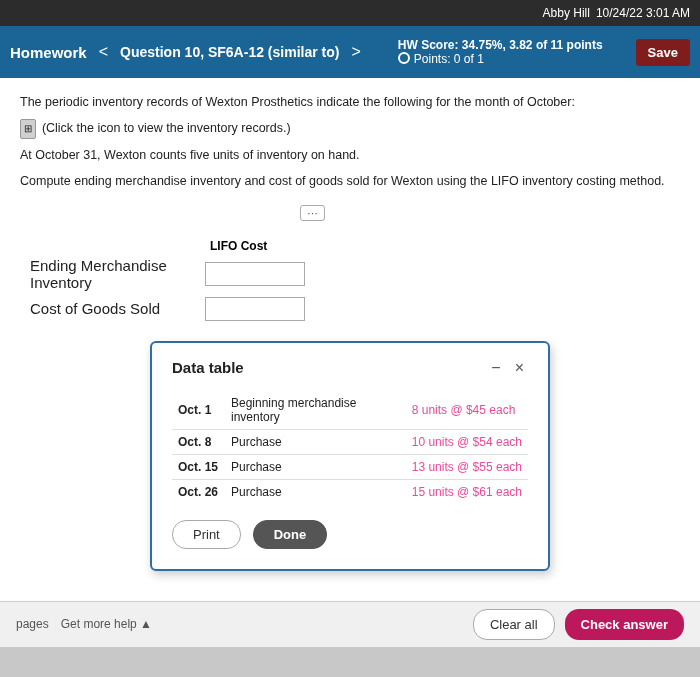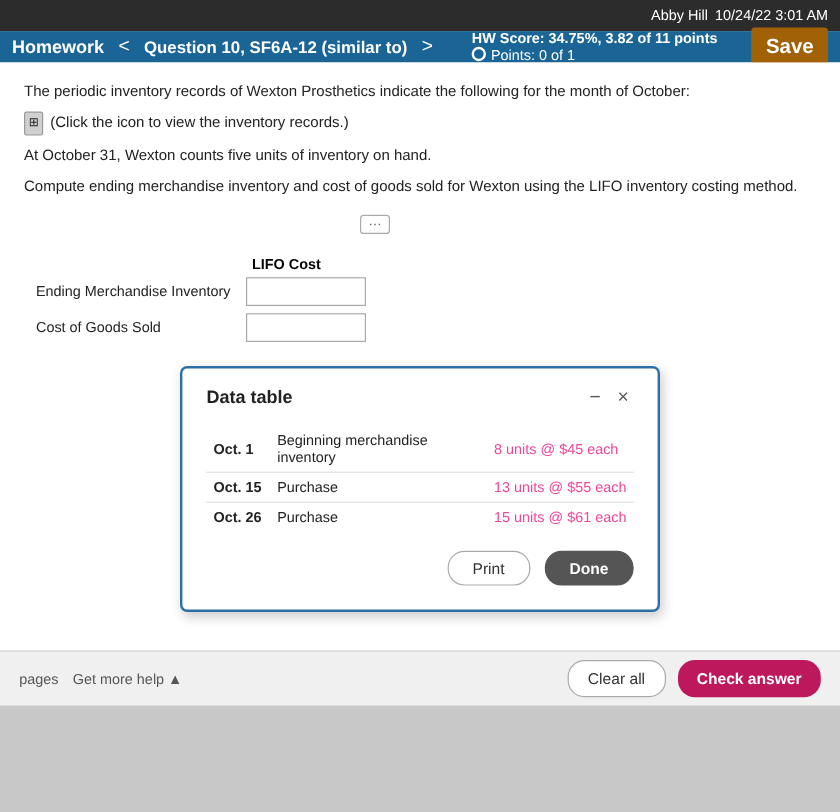--- a/index.html
+++ b/index.html
@@ -30,21 +30,21 @@
       gap: 6px;
     }
 
     
     .header-nav {
       background: #1a6496;
       color: white;
       display: flex;
       align-items: center;
       padding: 0 10px;
-      height: 26px;
+      height: 52px;
       gap: 10px;
       justify-content: space-between;
     }
     .header-left {
       display: flex;
       align-items: center;
       gap: 8px;
     }
     .homework-label {
       font-weight: bold;
@@ -78,25 +78,25 @@
       gap: 4px;
     }
     .circle-icon {
       width: 12px;
       height: 12px;
       border: 2px solid white;
       border-radius: 50%;
       display: inline-block;
     }
     .save-btn {
-      background: #a16207;
+      background: #7f1d1d;
       color: white;
       border: none;
       padding: 6px 12px;
-      font-size: 17px;
+      font-size: 13px;
       border-radius: 3px;
       cursor: pointer;
       font-weight: bold;
     }
 
     
     .main-content {
       background: white;
       margin: 0;
       padding: 14px 20px 10px 20px;
@@ -145,21 +145,21 @@
       font-size: 12px;
       margin-bottom: 4px;
     }
     .input-row {
       display: flex;
       align-items: center;
       margin-bottom: 6px;
     }
     .input-label {
       width: 175px;
-      font-size: 12px;
+      font-size: 15px;
       color: #222;
     }
     .input-box {
       width: 100px;
       height: 24px;
       border: 1px solid #aaa;
       background: #fff;
     }
 
     
@@ -225,21 +225,21 @@
       padding-left: 4px;
     }
     .data-table td.qty-col {
       text-align: left;
       color: #ec4899;
       white-space: nowrap;
     }
 
     .modal-footer {
       display: flex;
-      justify-content: flex-end;
+      justify-content: flex-start;
       gap: 12px;
       margin-top: 16px;
     }
     .print-btn {
       padding: 6px 20px;
       border: 1px solid #aaa;
       border-radius: 14px;
       background: white;
       font-size: 13px;
       cursor: pointer;
@@ -363,20 +363,25 @@
         <button class="modal-btn">×</button>
       </div>
     </div>
 
     <table class="data-table">
       <tbody>
         <tr>
           <td class="date-col">Oct. 1</td>
           <td class="type-col">Beginning merchandise inventory</td>
           <td class="qty-col">8 units @ $45 each</td>
+        </tr>
+        <tr>
+          <td class="date-col">Oct. 8</td>
+          <td class="type-col">Purchase</td>
+          <td class="qty-col">10 units @ $54 each</td>
         </tr>
         <tr>
           <td class="date-col">Oct. 15</td>
           <td class="type-col">Purchase</td>
           <td class="qty-col">13 units @ $55 each</td>
         </tr>
         <tr>
           <td class="date-col">Oct. 26</td>
           <td class="type-col">Purchase</td>
           <td class="qty-col">15 units @ $61 each</td>

